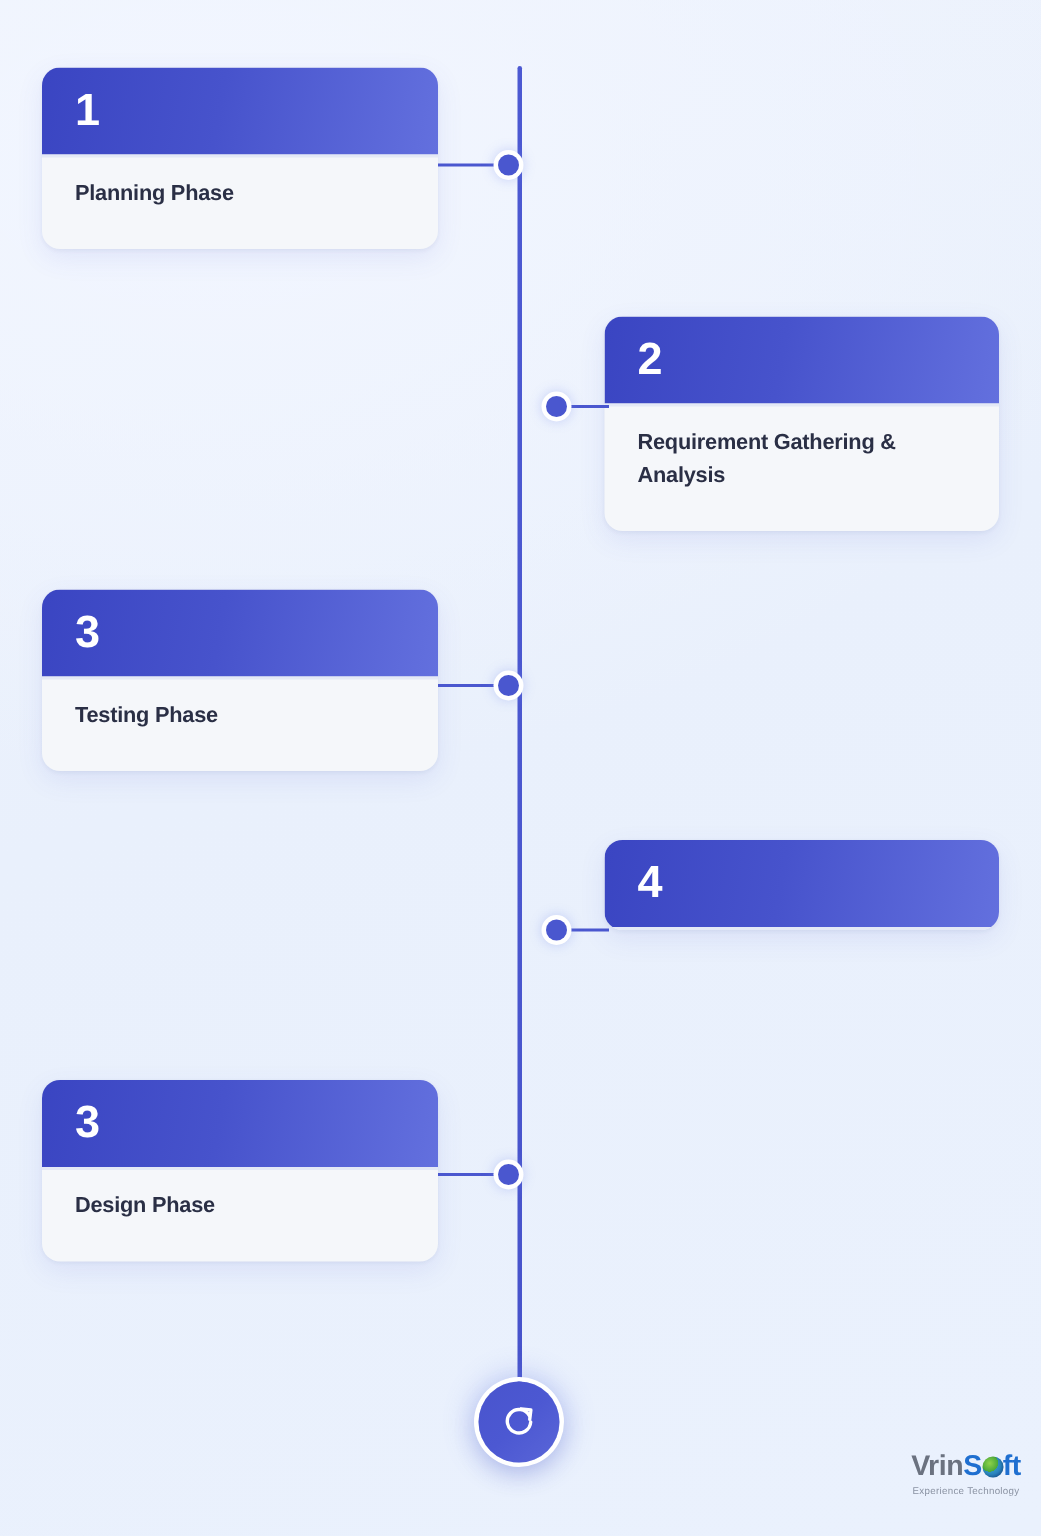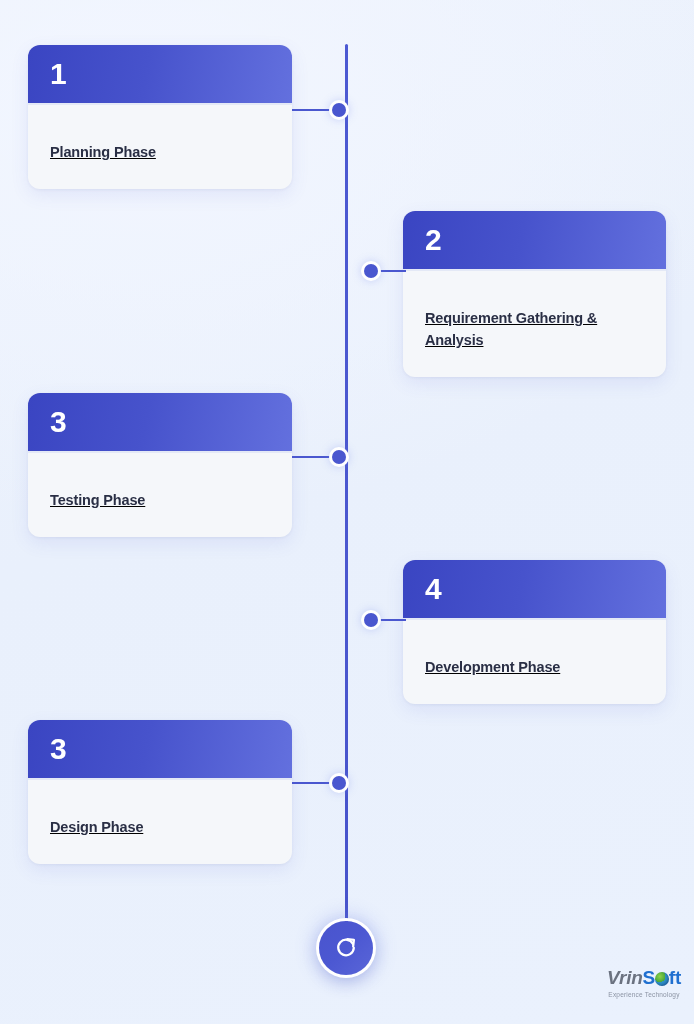--- a/index.html
+++ b/index.html
@@ -55,24 +55,23 @@
     left: 22px;
     top: 50%;
     transform: translateY(-50%);
     color: #ffffff;
     font-size: 30px;
     font-weight: bold;
     line-height: 1;
     letter-spacing: 0px;
   }
   .card-body {
-    padding: 36px 22px 26px 22px;
+    padding: 13px 22px 26px 22px;
     min-height: 46px;
     box-sizing: border-box;
-    text-decoration: underline;
   }
   .card-title {
     color: #2a2f45;
     font-size: 14.5px;
     font-weight: bold;
     line-height: 1.52;
     letter-spacing: -0.15px;
   }
 
   
@@ -135,21 +134,21 @@
     text-align: center;
     user-select: none;
   }
   .brand-word {
     font-size: 19px;
     font-weight: bold;
     line-height: 1;
     letter-spacing: -0.3px;
     white-space: nowrap;
   }
-  .brand-vrin { color: #6b7280; font-style: italic; }
+  .brand-vrin { color: #6b7280; }
   .brand-s    { color: #1f6fd0; }
   .brand-ft   { color: #1f6fd0; }
   .brand-globe {
     display: inline-block;
     width: 14px;
     height: 14px;
     border-radius: 50%;
     background:
       radial-gradient(circle at 34% 32%, #8fd24a 0%, #4aa83a 42%, #2f8fbf 43%, #1f6fd0 100%);
     vertical-align: -2px;
@@ -207,23 +206,20 @@
   </div>
   <div class="connector from-left" style="left:292px; top:450px; width:54px;">
     <div class="conn-line"></div>
     <div class="conn-dot"></div>
   </div>
 
   <div class="card right" style="top:560px;">
     <div class="card-head">
       <span class="card-num">4</span>
     </div>
-    <div class="card-body">
-      <div class="card-title">Development Phase</div>
-    </div>
   </div>
   <div class="connector from-right" style="left:364px; top:613px; width:42px;">
     <div class="conn-line"></div>
     <div class="conn-dot"></div>
   </div>
 
   <div class="card left" style="top:720px;">
     <div class="card-head">
       <span class="card-num">3</span>
     </div>

